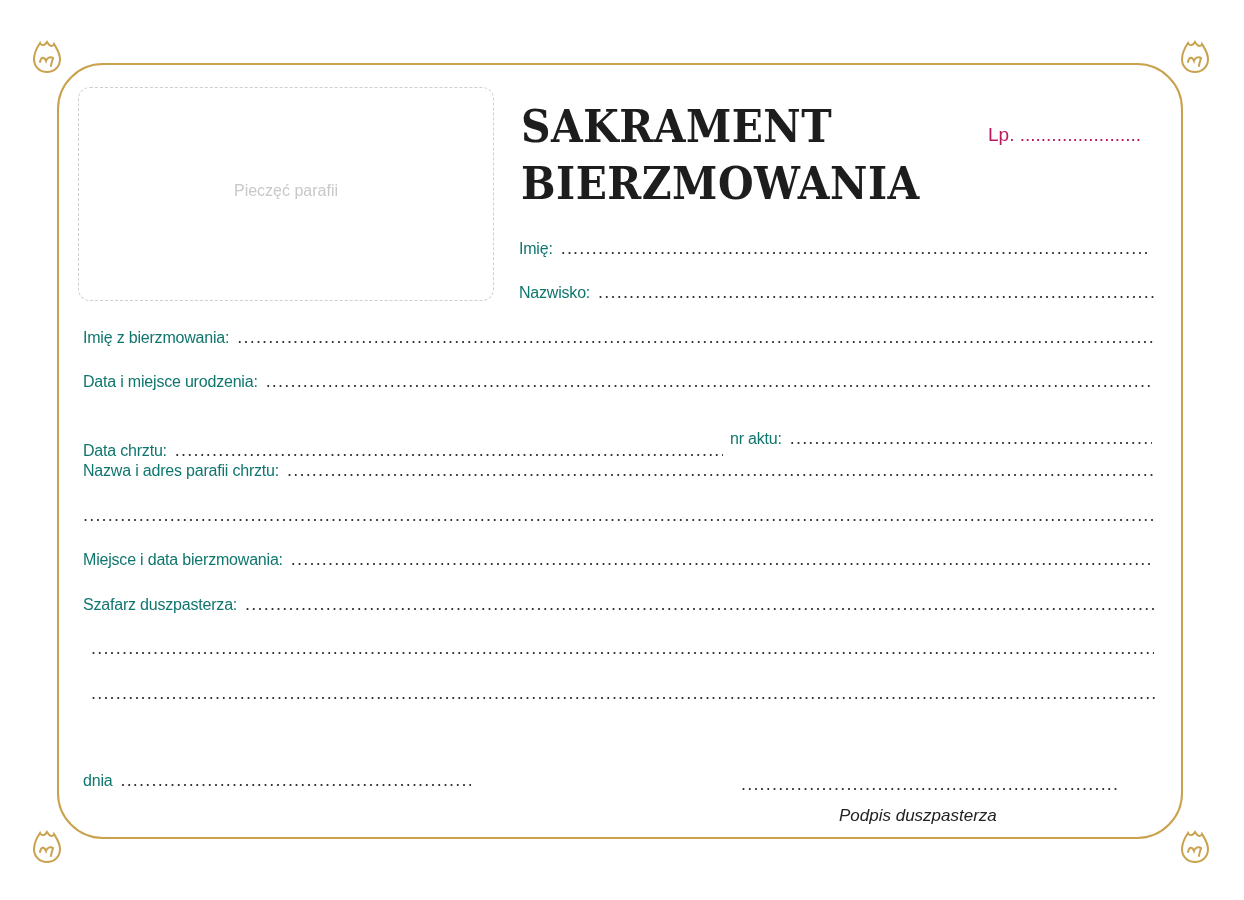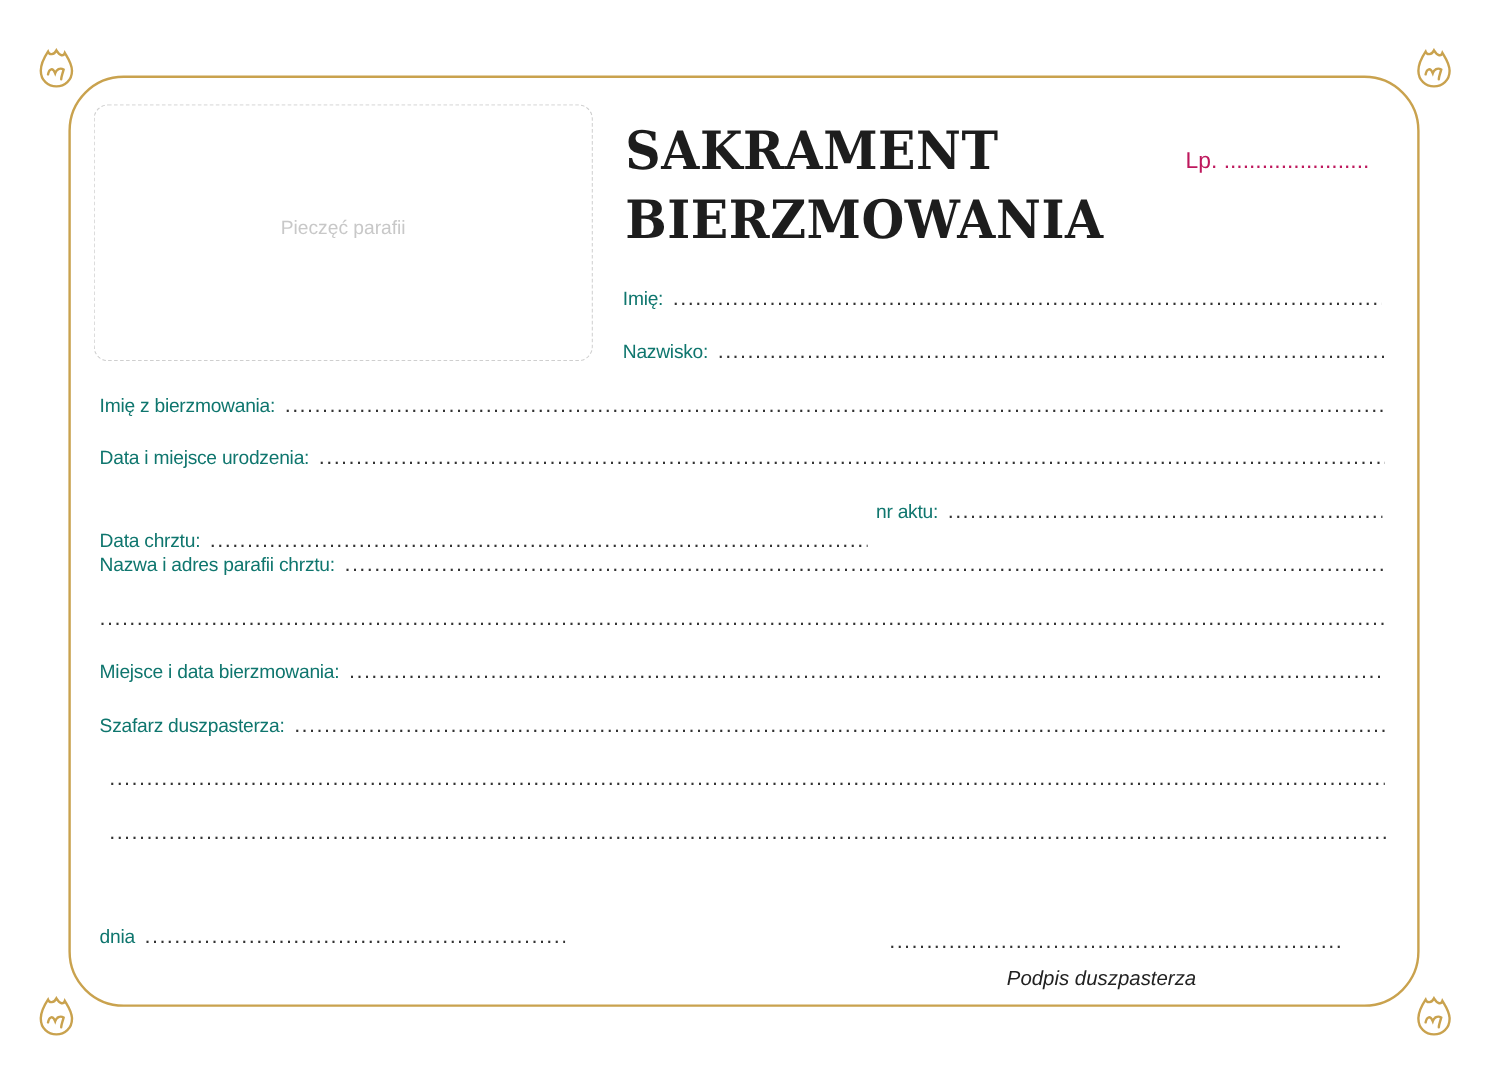--- a/index.html
+++ b/index.html
@@ -81,21 +81,21 @@
     <span class="dots"></span>
 </div>
 <div class="field" style="left:83px;top:371px;width:1071px;">
   <span class="label">Data i miejsce urodzenia:</span>
     <span class="dots"></span>
 </div>
 <div class="field" style="left:83px;top:416px;width:640px;margin-top:24px;">
   <span class="label">Data chrztu:</span>
     <span class="dots"></span>
 </div>
-<div class="field" style="left:730px;top:416px;width:422px;">
+<div class="field" style="left:730px;top:428px;width:422px;">
   <span class="label">nr aktu:</span>
     <span class="dots"></span>
 </div>
 <div class="field" style="left:83px;top:460px;width:1071px;">
   <span class="label">Nazwa i adres parafii chrztu:</span>
     <span class="dots"></span>
 </div>
 <div class="field" style="left:75px;top:505px;width:1079px;">
   <span class="dots"></span>
 </div>

